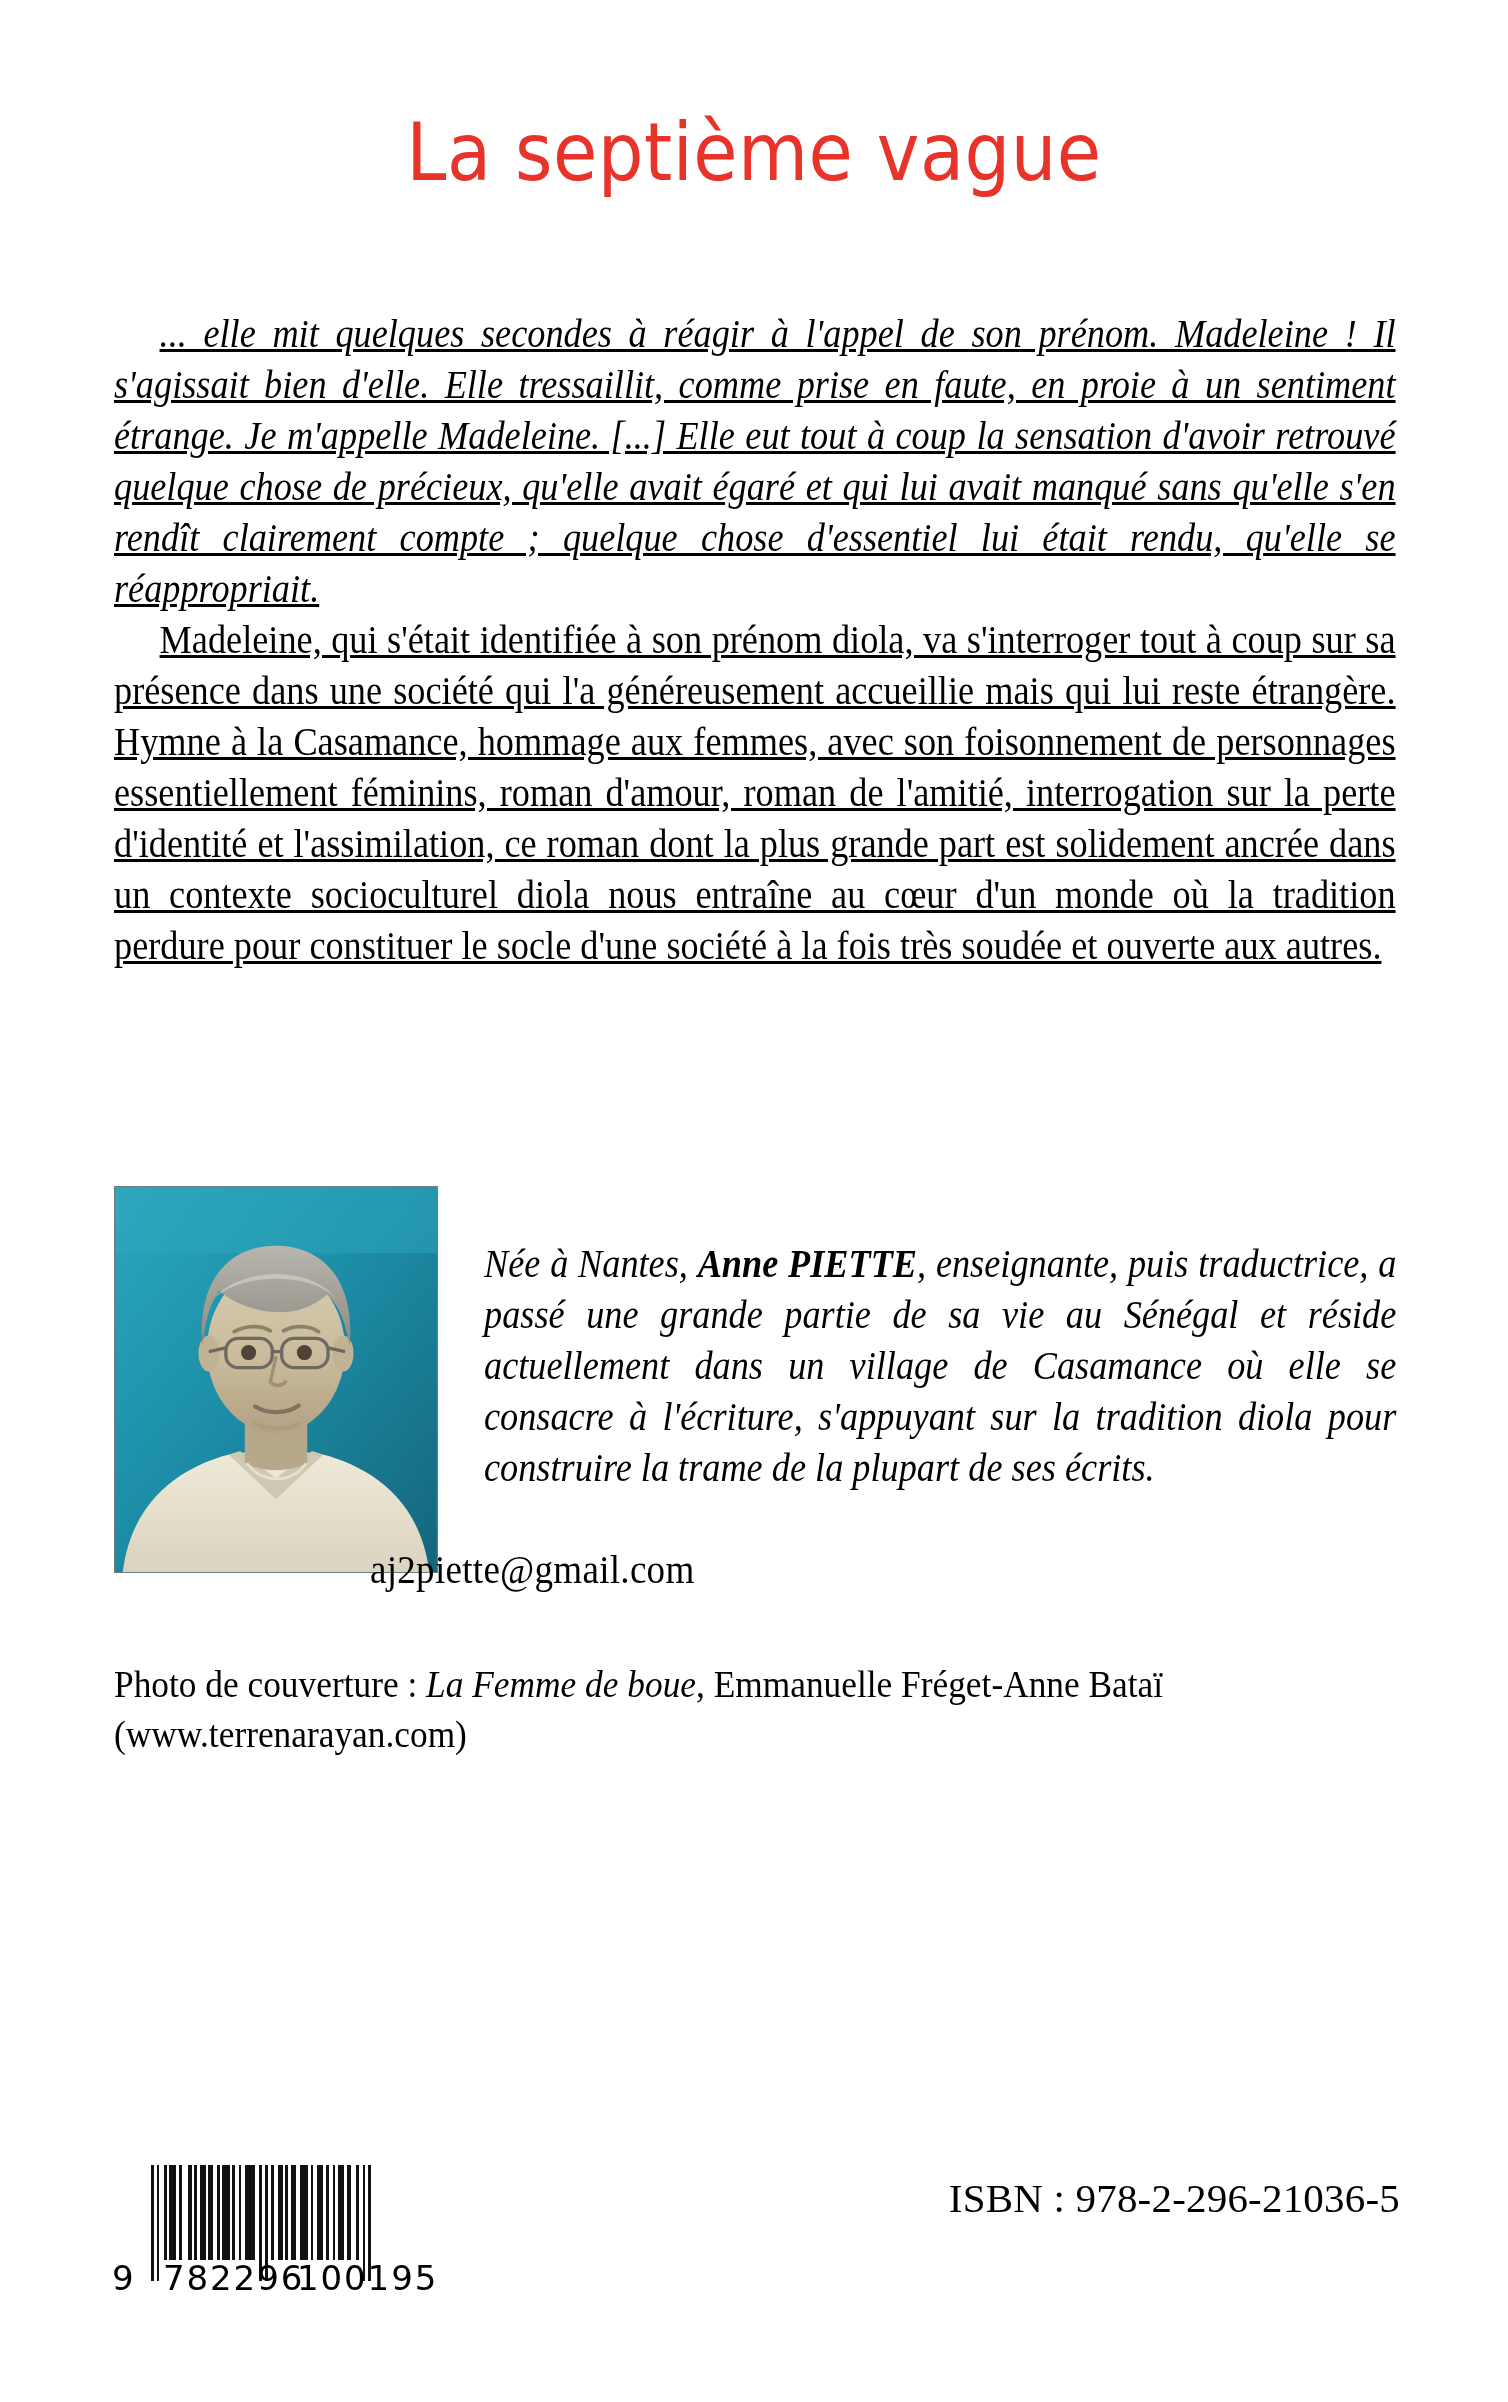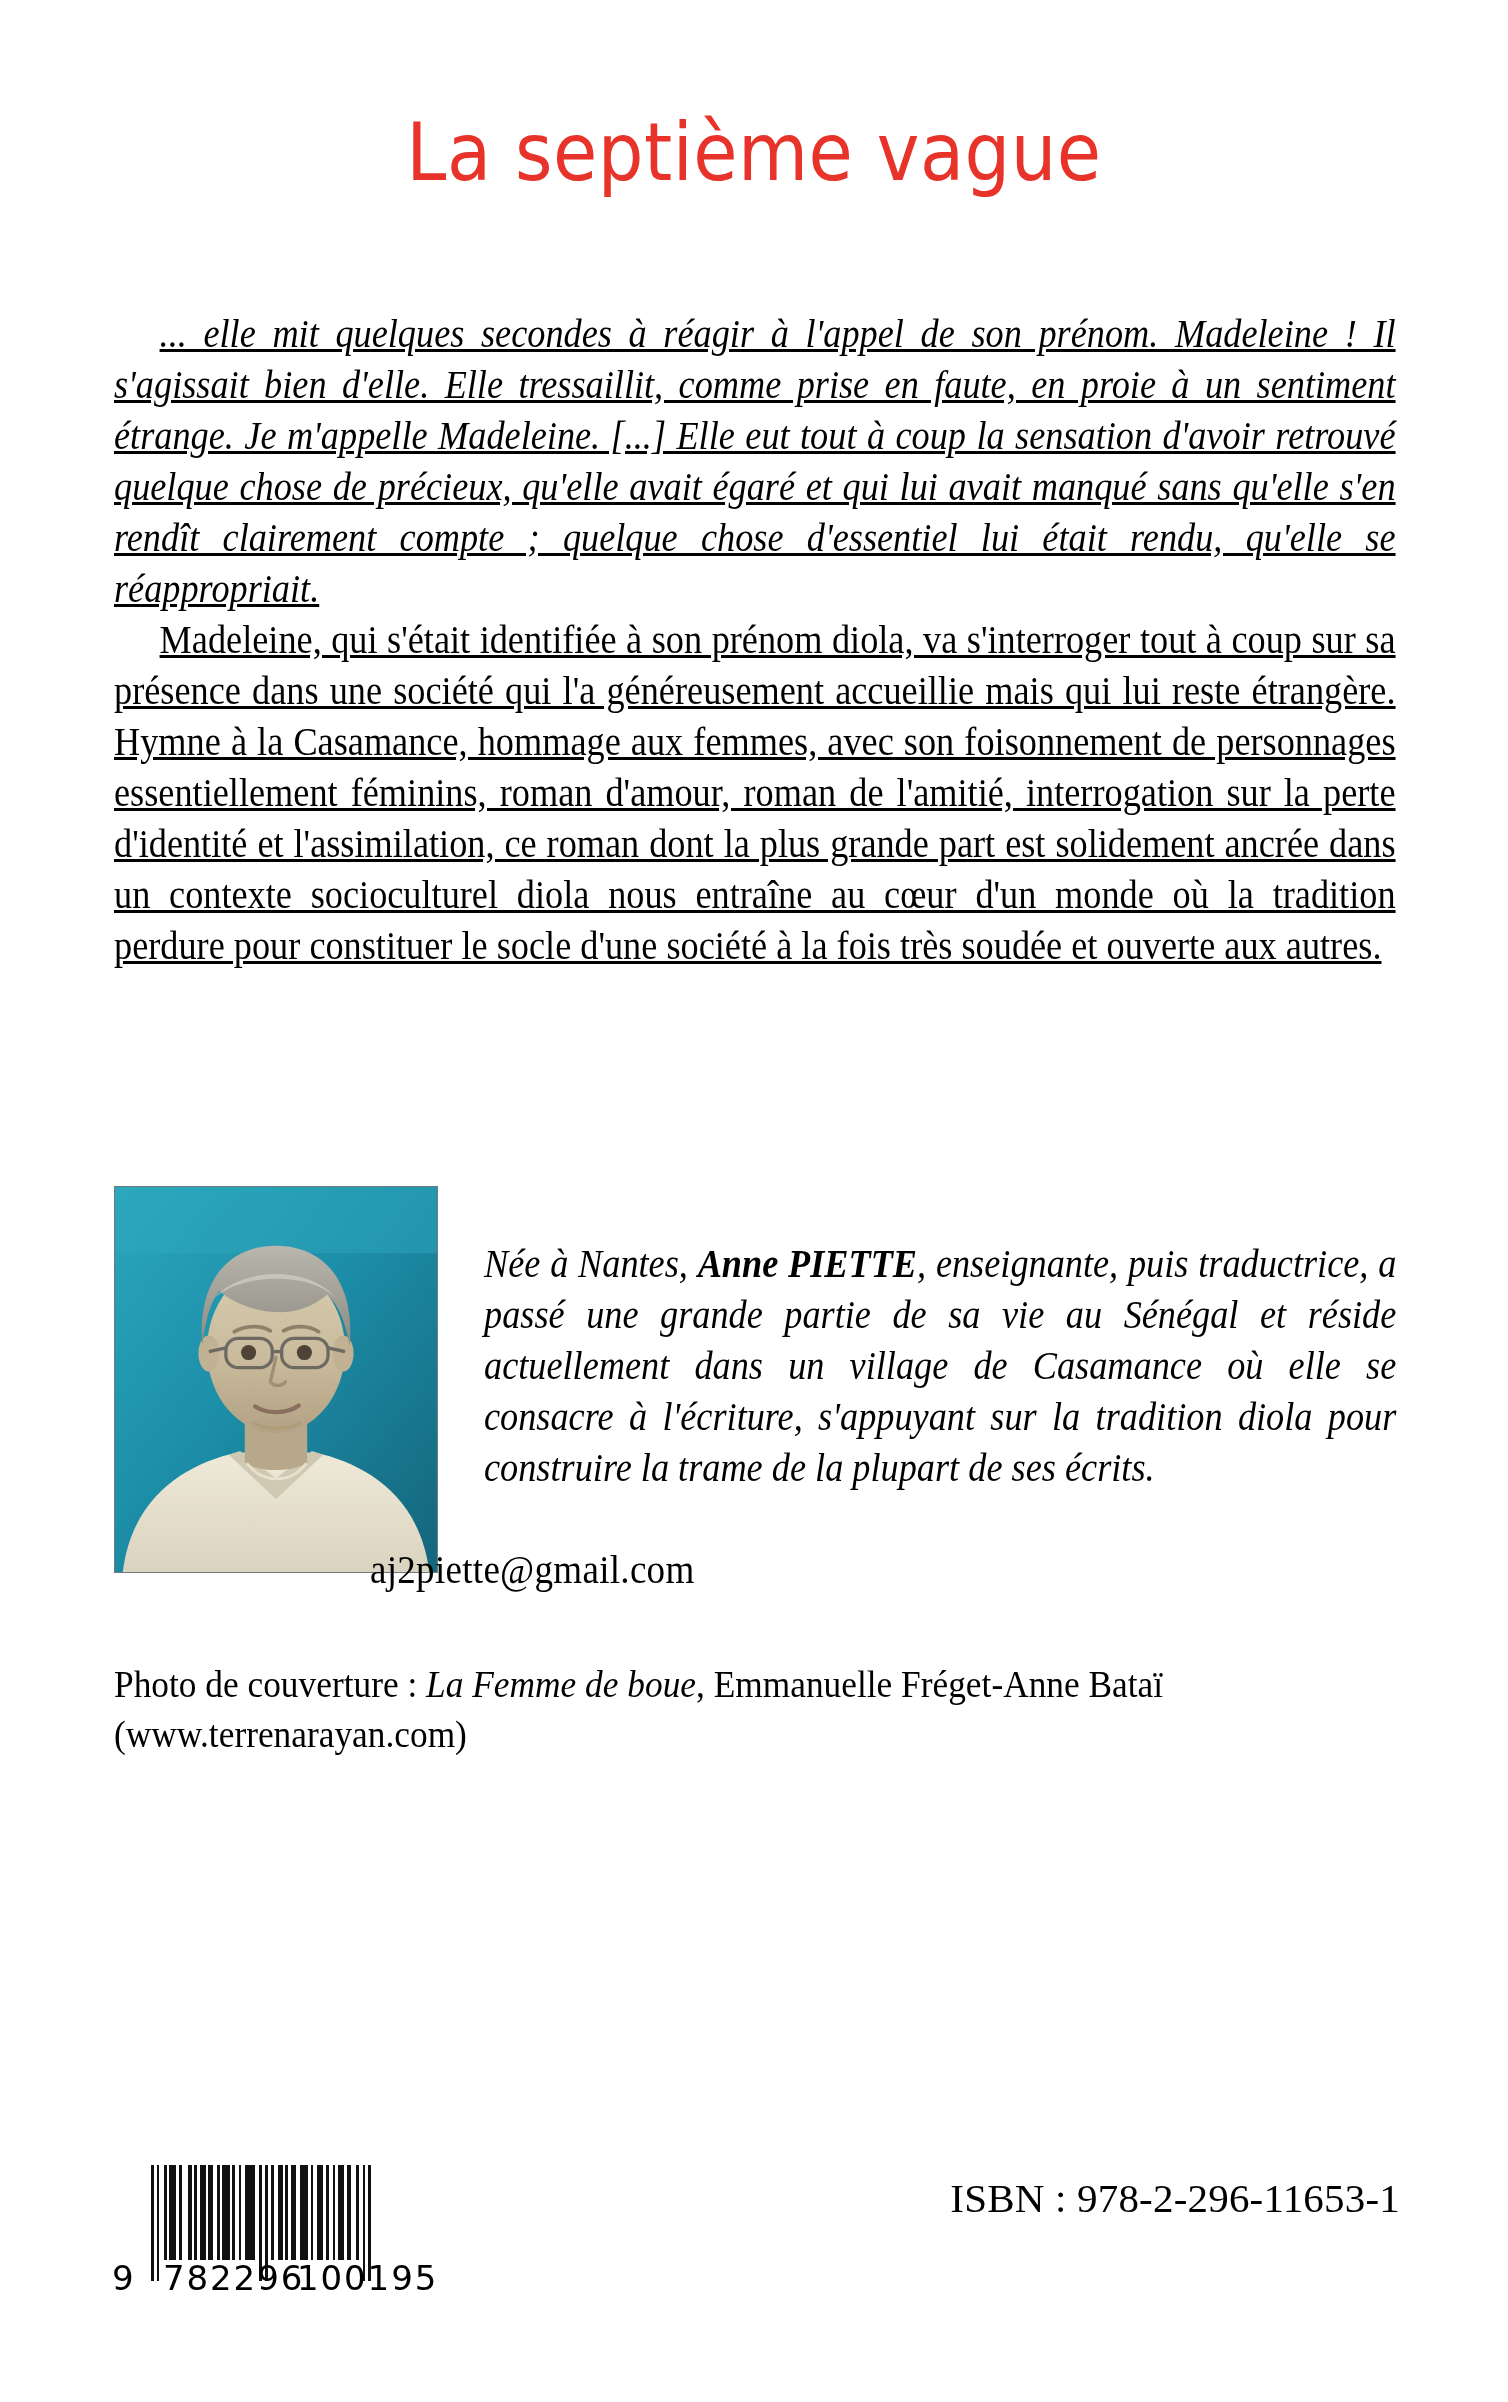--- a/index.html
+++ b/index.html
@@ -332,15 +332,15 @@
       <i class="tall" style="width:2.8px"></i>
   </div>
   <div id="barcode-digits">
     <span class="lead">9</span>
     <span class="left-group">782296</span>
     <span class="right-group">100195</span>
   </div>
 </div>
 
 <div id="isbn-block">
-  <div class="isbn">ISBN : 978-2-296-11653-1</div>
+  <div class="isbn">ISBN : 978-2-296-21036-5</div>
 </div>
 
 
 </body></html>

